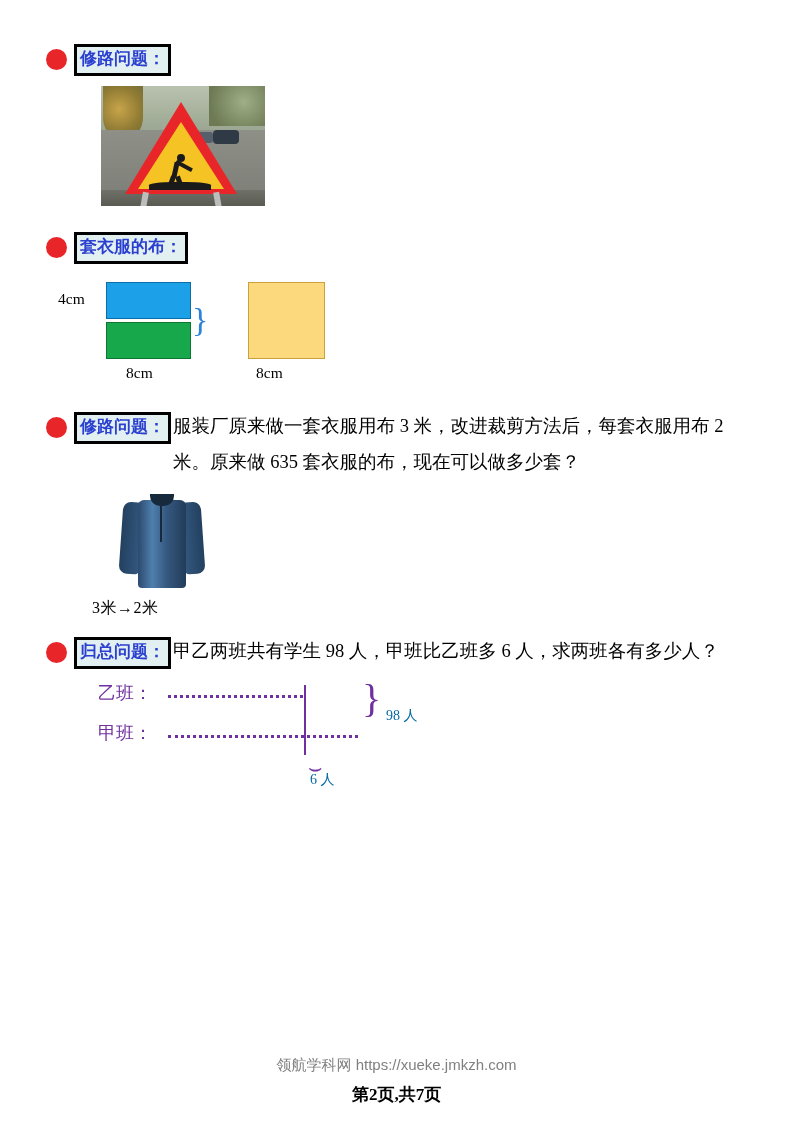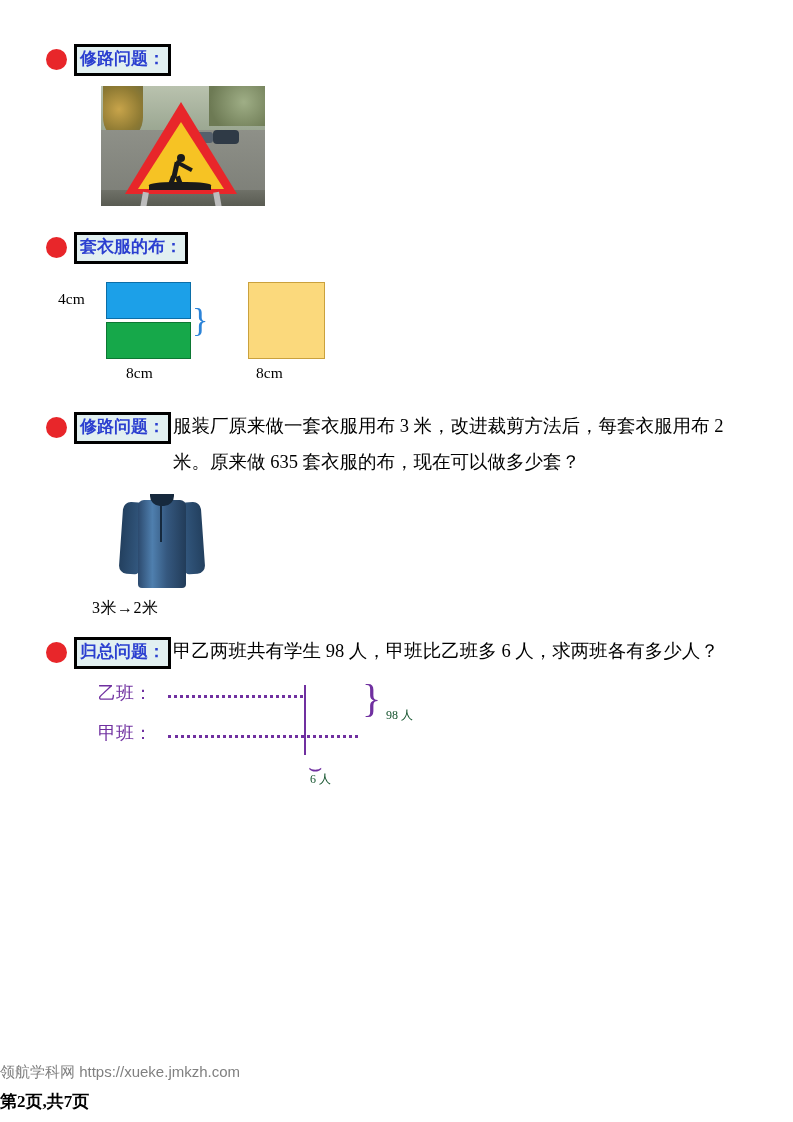--- a/index.html
+++ b/index.html
@@ -243,27 +243,28 @@
     position:absolute;
     width:2px; background:#7030a0;
   }
   .brace-sd {
     position:absolute; color:#7030a0; font-size:40px; font-family:"Liberation Serif", serif; line-height:1;
   }
   .brace-small {
     position:absolute; color:#7030a0; font-size:22px; font-family:"Liberation Serif", serif; line-height:1;
   }
   .sd-text {
-    position:absolute; font-size:12px; color:#14532d;
+    position:absolute; font-size:14px; color:#0369a1;
   }
 
   
   .footer {
     position:absolute;
-    left:0; bottom:9px; width:100%;
+    left:0; bottom:16px; width:100%;
+    text-align:center;
   }
   .watermark {
     font-size: 15px;
     color:#808080;
     margin-bottom: 8px;
     font-family:"Liberation Sans", sans-serif;
   }
   .pagenum {
     font-size: 17px;
     font-weight: bold;

